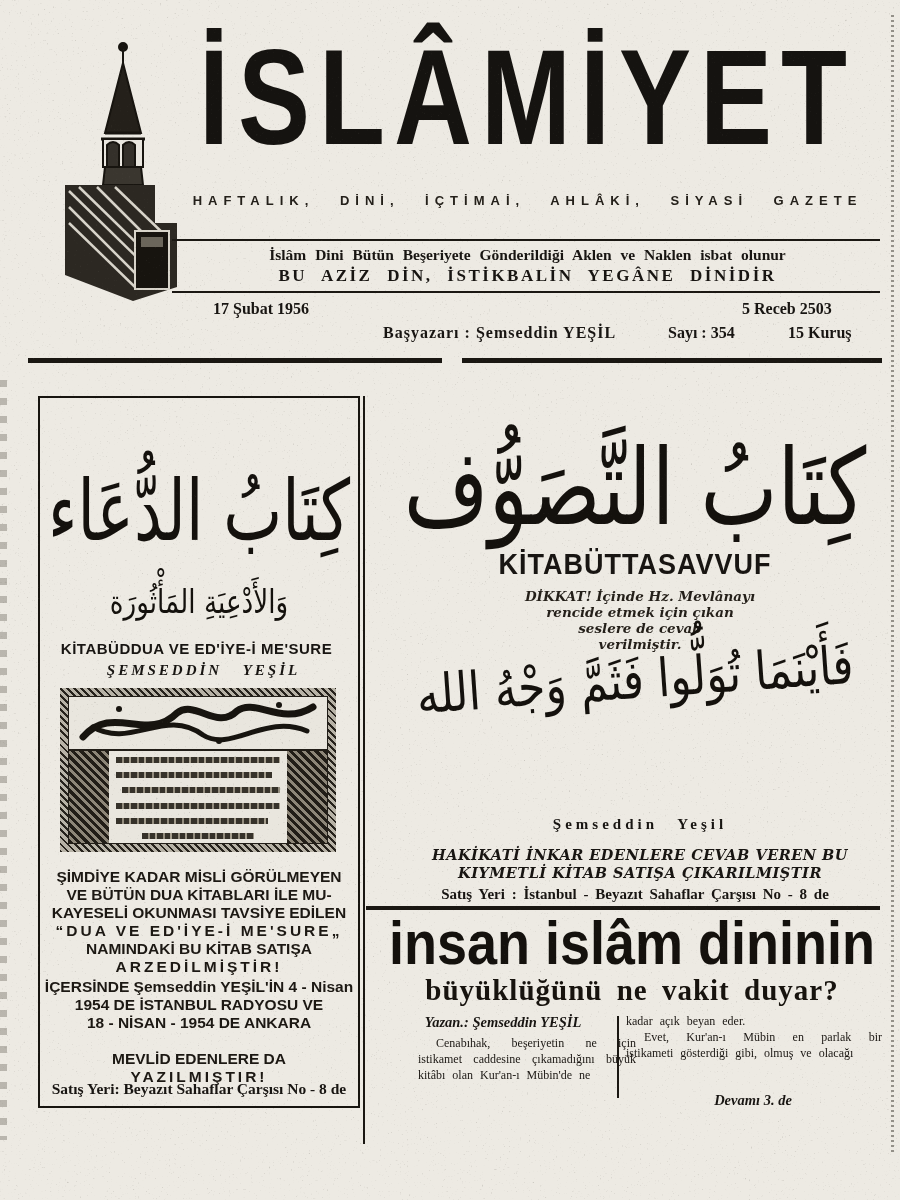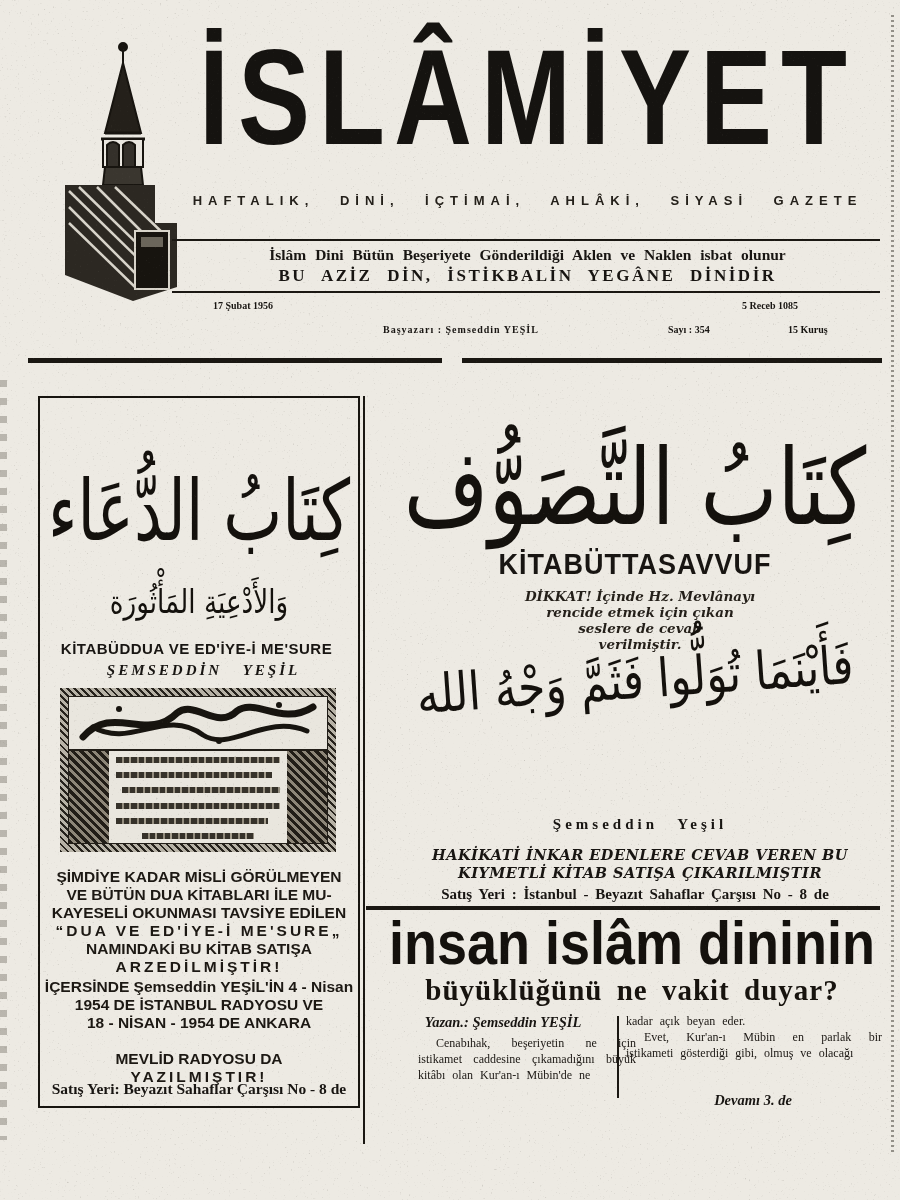--- a/index.html
+++ b/index.html
@@ -17,21 +17,21 @@
     font-size:108px;letter-spacing:9px;line-height:1;
     transform:scaleY(1.25);transform-origin:center top;color:#151310;
   }
   #subtitle{
     left:175px;right:20px;top:193px;text-align:center;
     font-family:"Liberation Sans", sans-serif;font-weight:bold;
     font-size:13px;letter-spacing:6px;word-spacing:16px;color:#24201a;
   }
   #motto1{left:175px;right:20px;top:246px;text-align:center;font-weight:bold;font-size:15.5px;word-spacing:5px;}
   #motto2{left:175px;right:20px;top:266px;text-align:center;font-weight:bold;font-size:17px;letter-spacing:2.5px;word-spacing:8px;}
-  .dateline{font-weight:bold;font-size:10px;}
+  .dateline{font-weight:bold;font-size:16px;}
   
   #leftbox{left:38px;top:396px;width:318px;height:708px;border:2px solid #17140f;}
   .arabic{font-family:"DejaVu Sans", sans-serif;color:#14110d;}
   #lcal1{left:0;right:0;top:4px;text-align:center;font-size:58px;line-height:150px;
          transform:scale(1.08,1.45);transform-origin:center top;white-space:nowrap;}
   #lcal2{left:0;right:0;top:168px;text-align:center;font-size:25px;line-height:56px;
          transform:scale(1.05,1.3);transform-origin:center top;white-space:nowrap;}
   #lbooktitle{left:0;right:5px;top:242px;text-align:center;font-family:"Liberation Sans",sans-serif;
               font-weight:bold;font-size:15px;letter-spacing:0.5px;}
   #lauthor{left:9px;right:0;top:264px;text-align:center;font-style:italic;font-weight:bold;
@@ -119,21 +119,21 @@
 
   <div class="abs" id="title">İSLÂMİYET</div>
   <div class="abs" id="subtitle">HAFTALIK, DİNİ, İÇTİMAİ, AHLÂKİ, SİYASİ GAZETE</div>
 
   <div class="rule" style="left:172px;width:708px;top:239px;height:2px;"></div>
   <div class="abs" id="motto1">İslâm Dini Bütün Beşeriyete Gönderildiği Aklen ve Naklen isbat olunur</div>
   <div class="abs" id="motto2">BU AZİZ DİN, İSTİKBALİN YEGÂNE DİNİDİR</div>
   <div class="rule" style="left:172px;width:708px;top:291px;height:2px;"></div>
 
   <div class="abs dateline" style="left:213px;top:300px;">17 Şubat 1956</div>
-  <div class="abs dateline" style="left:742px;top:300px;">5 Receb 1085</div>
+  <div class="abs dateline" style="left:742px;top:300px;">5 Receb 2503</div>
   <div class="abs dateline" style="left:383px;top:324px;letter-spacing:1px;">Başyazarı :  Şemseddin  YEŞİL</div>
   <div class="abs dateline" style="left:668px;top:324px;">Sayı :  354</div>
   <div class="abs dateline" style="left:788px;top:324px;">15 Kuruş</div>
 
   <div class="rule" style="left:28px;width:414px;top:358px;height:5px;"></div>
   <div class="rule" style="left:462px;width:420px;top:358px;height:5px;"></div>
 
   <div class="abs" id="leftbox">
     <div class="abs arabic" id="lcal1">كِتَابُ الدُّعَاء</div>
     <div class="abs arabic" id="lcal2">وَالأَدْعِيَةِ المَأْثُورَة</div>
@@ -170,21 +170,21 @@
 
     <div class="adline" style="top:470px;">ŞİMDİYE KADAR MİSLİ GÖRÜLMEYEN</div>
     <div class="adline" style="top:488px;">VE BÜTÜN DUA KİTABLARI İLE MU-</div>
     <div class="adline" style="top:506px;">KAYESELİ OKUNMASI TAVSİYE EDİLEN</div>
     <div class="adline" style="top:542px;">NAMINDAKİ BU KİTAB SATIŞA</div>
     <div class="adline sp" style="top:524px;">“DUA VE ED'İYE-İ ME'SURE„</div>
     <div class="adline sp" style="top:560px;">ARZEDİLMİŞTİR!</div>
     <div class="adline" style="top:580px;">İÇERSİNDE Şemseddin YEŞİL'İN 4 - Nisan</div>
     <div class="adline" style="top:598px;">1954 DE İSTANBUL RADYOSU VE</div>
     <div class="adline" style="top:616px;">18 - NİSAN - 1954 DE ANKARA</div>
-    <div class="adline" style="top:652px;">MEVLİD RADYOSU DA</div>
+    <div class="adline" style="top:652px;">MEVLİD EDENLERE DA</div>
     <div class="adline sp" style="top:670px;">YAZILMIŞTIR!</div>
 
     <div class="abs" id="lsales">Satış Yeri: Beyazıt Sahaflar Çarşısı No - 8 de</div>
   </div>
 
   <div class="rule" style="left:363px;top:396px;width:2px;height:748px;"></div>
 
   <div class="abs arabic" id="rcal1">كِتَابُ التَّصَوُّف</div>
   <div class="abs" id="rbooktitle">KİTABÜTTASAVVUF</div>
 

